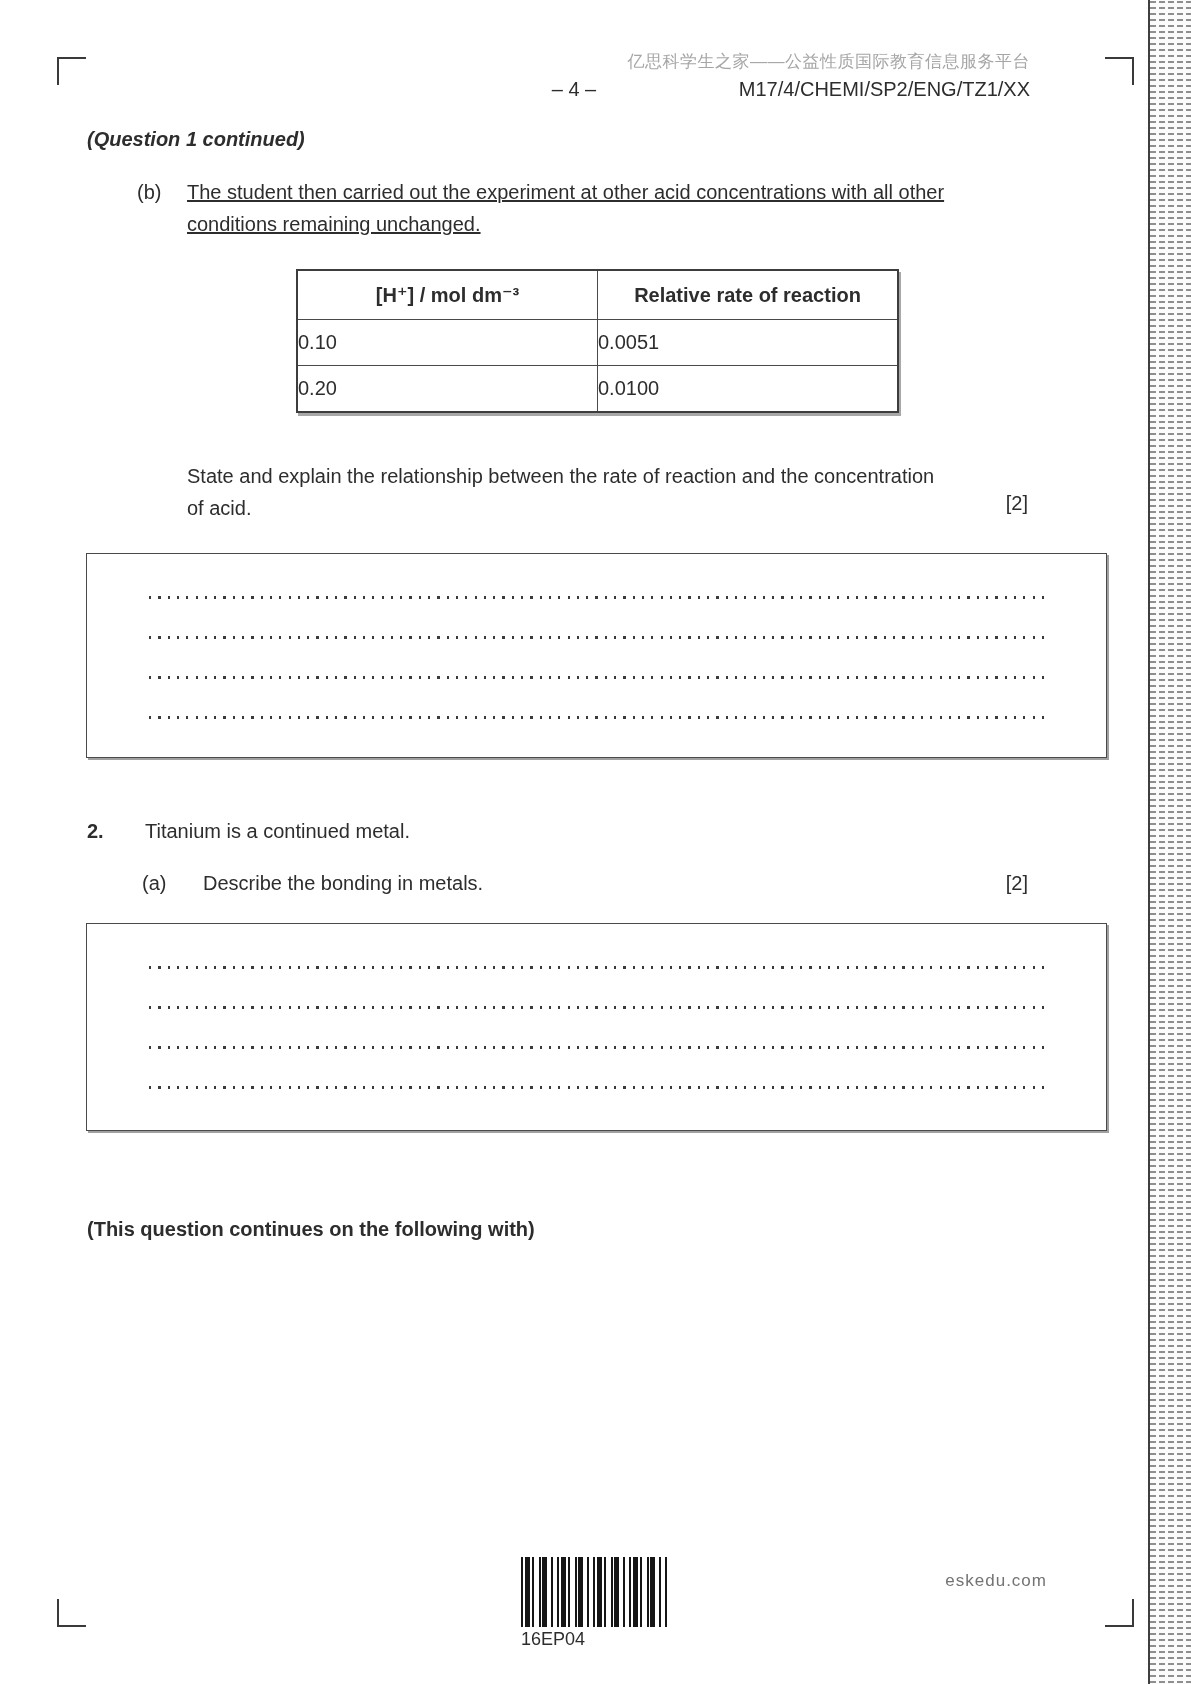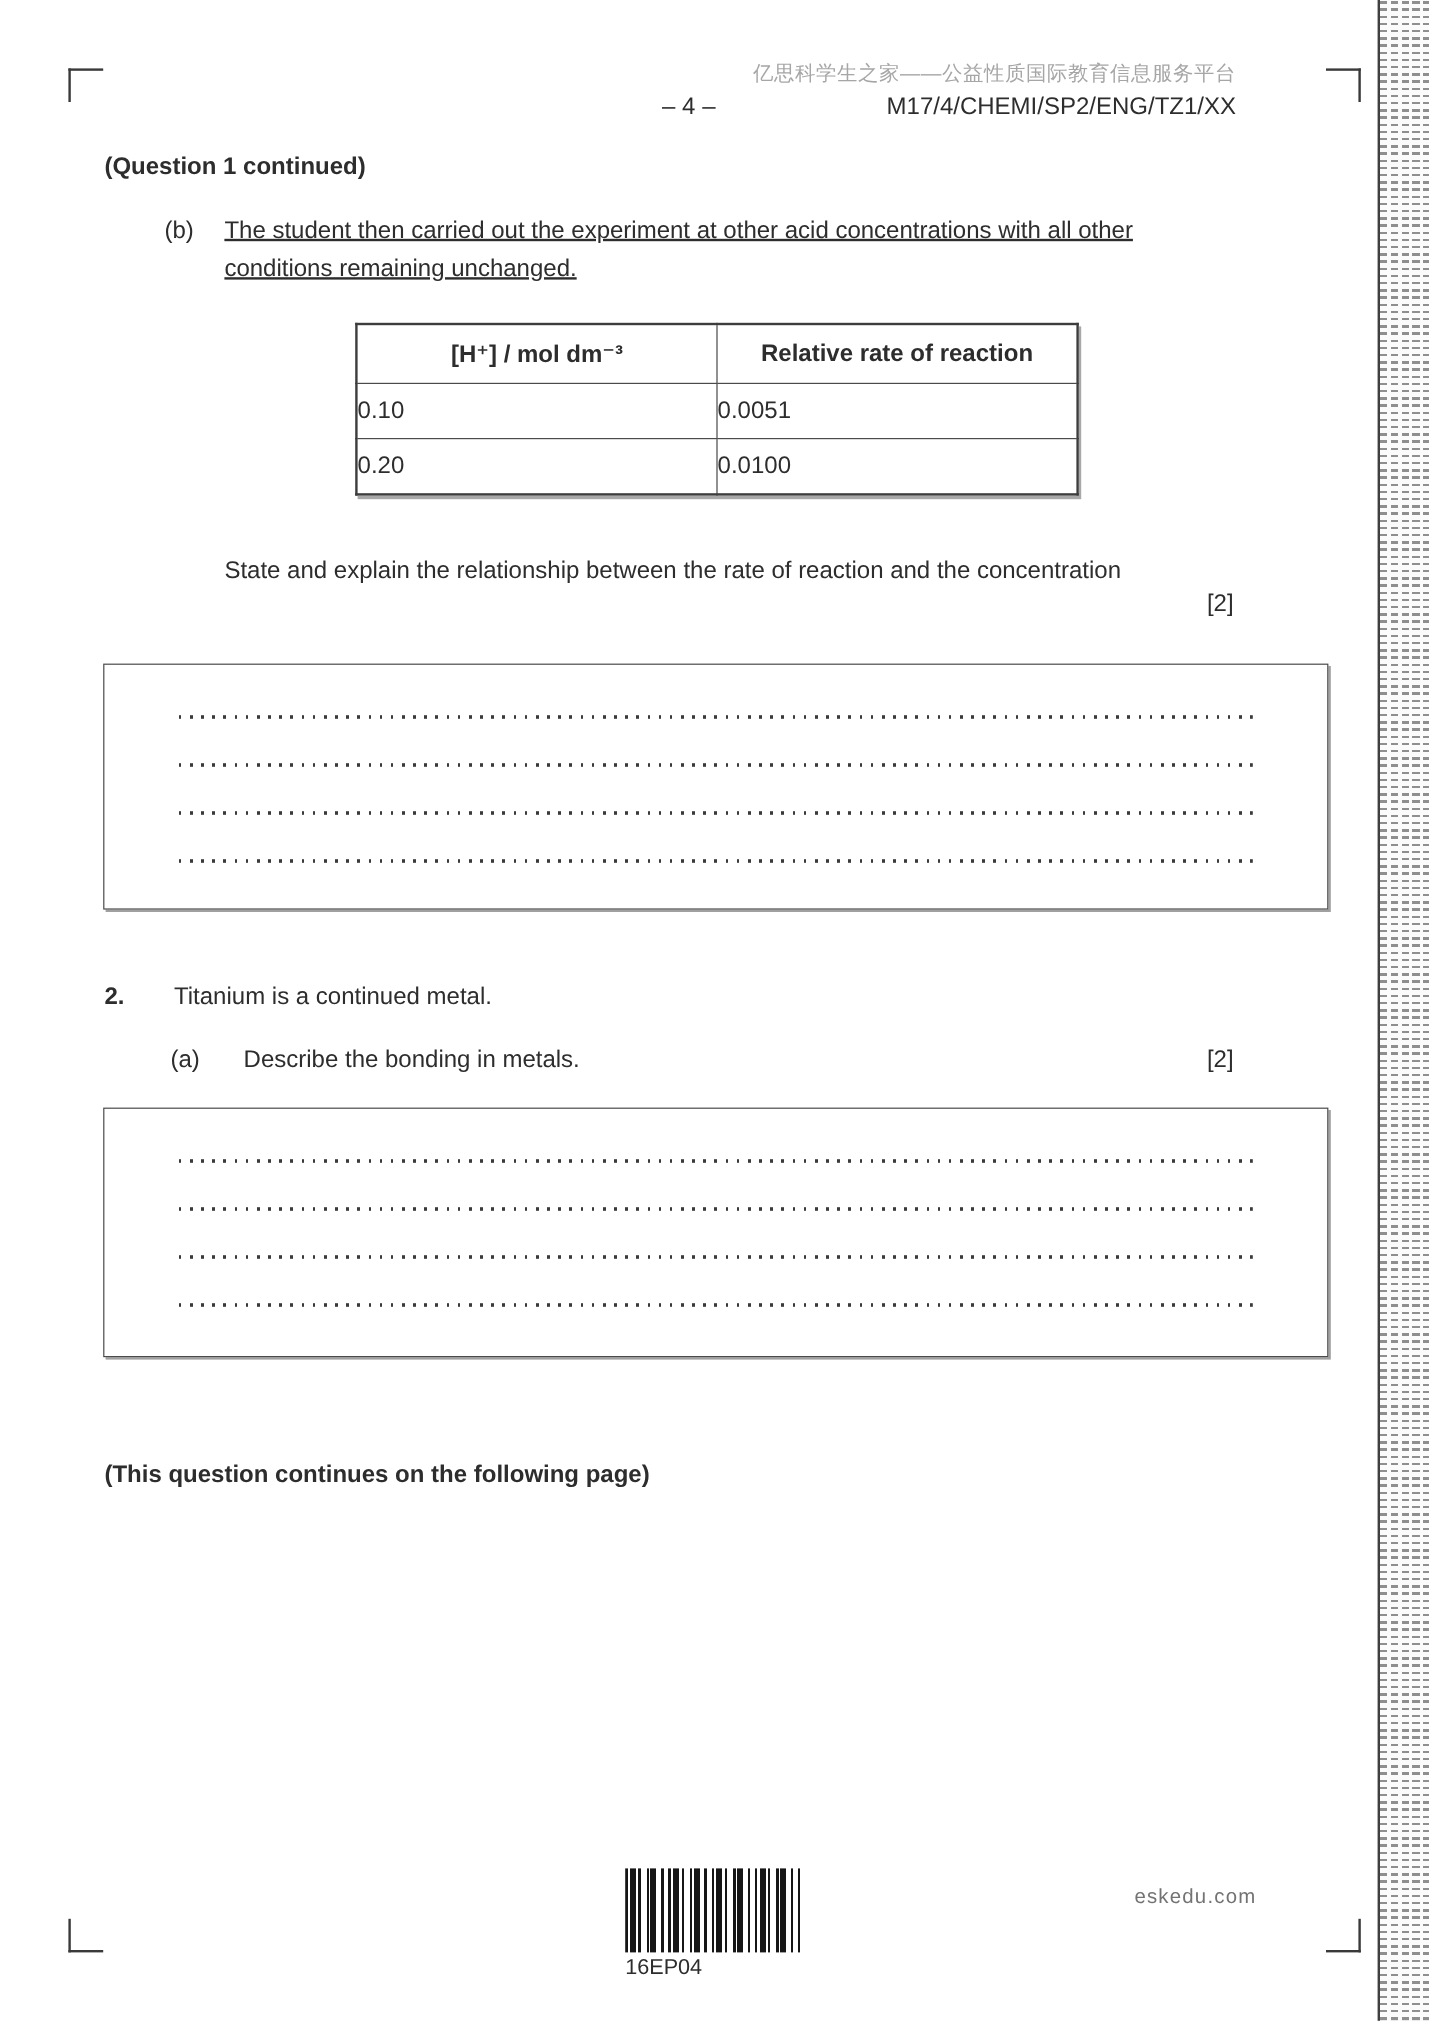--- a/index.html
+++ b/index.html
@@ -24,21 +24,21 @@
   .corner{width:27px;height:26px;}
   .corner.tl{left:57px;top:57px;border-top:2px solid #3a3a3a;border-left:2px solid #3a3a3a;}
   .corner.tr{left:1105px;top:57px;border-top:2px solid #3a3a3a;border-right:2px solid #3a3a3a;}
   .corner.bl{left:57px;top:1599px;border-bottom:2px solid #3a3a3a;border-left:2px solid #3a3a3a;}
   .corner.br{left:1105px;top:1599px;border-bottom:2px solid #3a3a3a;border-right:2px solid #3a3a3a;}
 
   .cn-watermark{right:161px;top:50px;font-size:17px;color:#a6a6a6;letter-spacing:.5px;}
   .page-num{left:0;top:78px;width:1148px;text-align:center;font-size:20px;}
   .paper-code{right:161px;top:78px;font-size:20px;}
 
-  .q1-continued{left:87px;top:128px;font-size:20px;font-weight:bold;}
+  .q1-continued{left:87px;top:128px;font-size:20px;font-weight:bold;font-style:italic;}
 
   .q1b-label{left:137px;top:176px;font-size:20px;line-height:32px;}
   .q1b-intro{left:187px;top:176px;font-size:20px;line-height:32px;text-decoration:underline;}
 
   .data-table{
     left:296px;top:269px;border-collapse:collapse;table-layout:fixed;
     font-size:20px;box-shadow:2px 3px 0 #a8a8a8;background:#fff;
   }
   .data-table td,.data-table th{
     border:1.5px solid #4a4a4a;vertical-align:middle;
@@ -115,20 +115,21 @@
     </tr>
     <tr>
       <td>0.20</td>
       <td>0.0100</td>
     </tr>
   </tbody>
 </table>
 
 <div class="abs prompt">
   <div>State and explain the relationship between the rate of reaction and the concentration</div>
+  <div>of acid.</div>
 </div>
 <div class="abs marks-1b">[2]</div>
 
 <div class="abs answer-box answer-box-1">
   <div class="dotline dl1"></div>
   <div class="dotline dl2"></div>
   <div class="dotline dl3"></div>
   <div class="dotline dl4"></div>
 </div>
 
@@ -138,16 +139,16 @@
 <div class="abs q2a-text">Describe the bonding in metals.</div>
 <div class="abs marks-2a">[2]</div>
 
 <div class="abs answer-box answer-box-2">
   <div class="dotline dl1"></div>
   <div class="dotline dl2"></div>
   <div class="dotline dl3"></div>
   <div class="dotline dl4"></div>
 </div>
 
-<div class="abs continues-note">(This question continues on the following page)</div>
+<div class="abs continues-note">(This question continues on the following with)</div>
 <div class="abs barcode"></div>
 <div class="abs barcode-label">16EP04</div>
 <div class="abs site-watermark">eskedu.com</div>
 
 </body></html>

